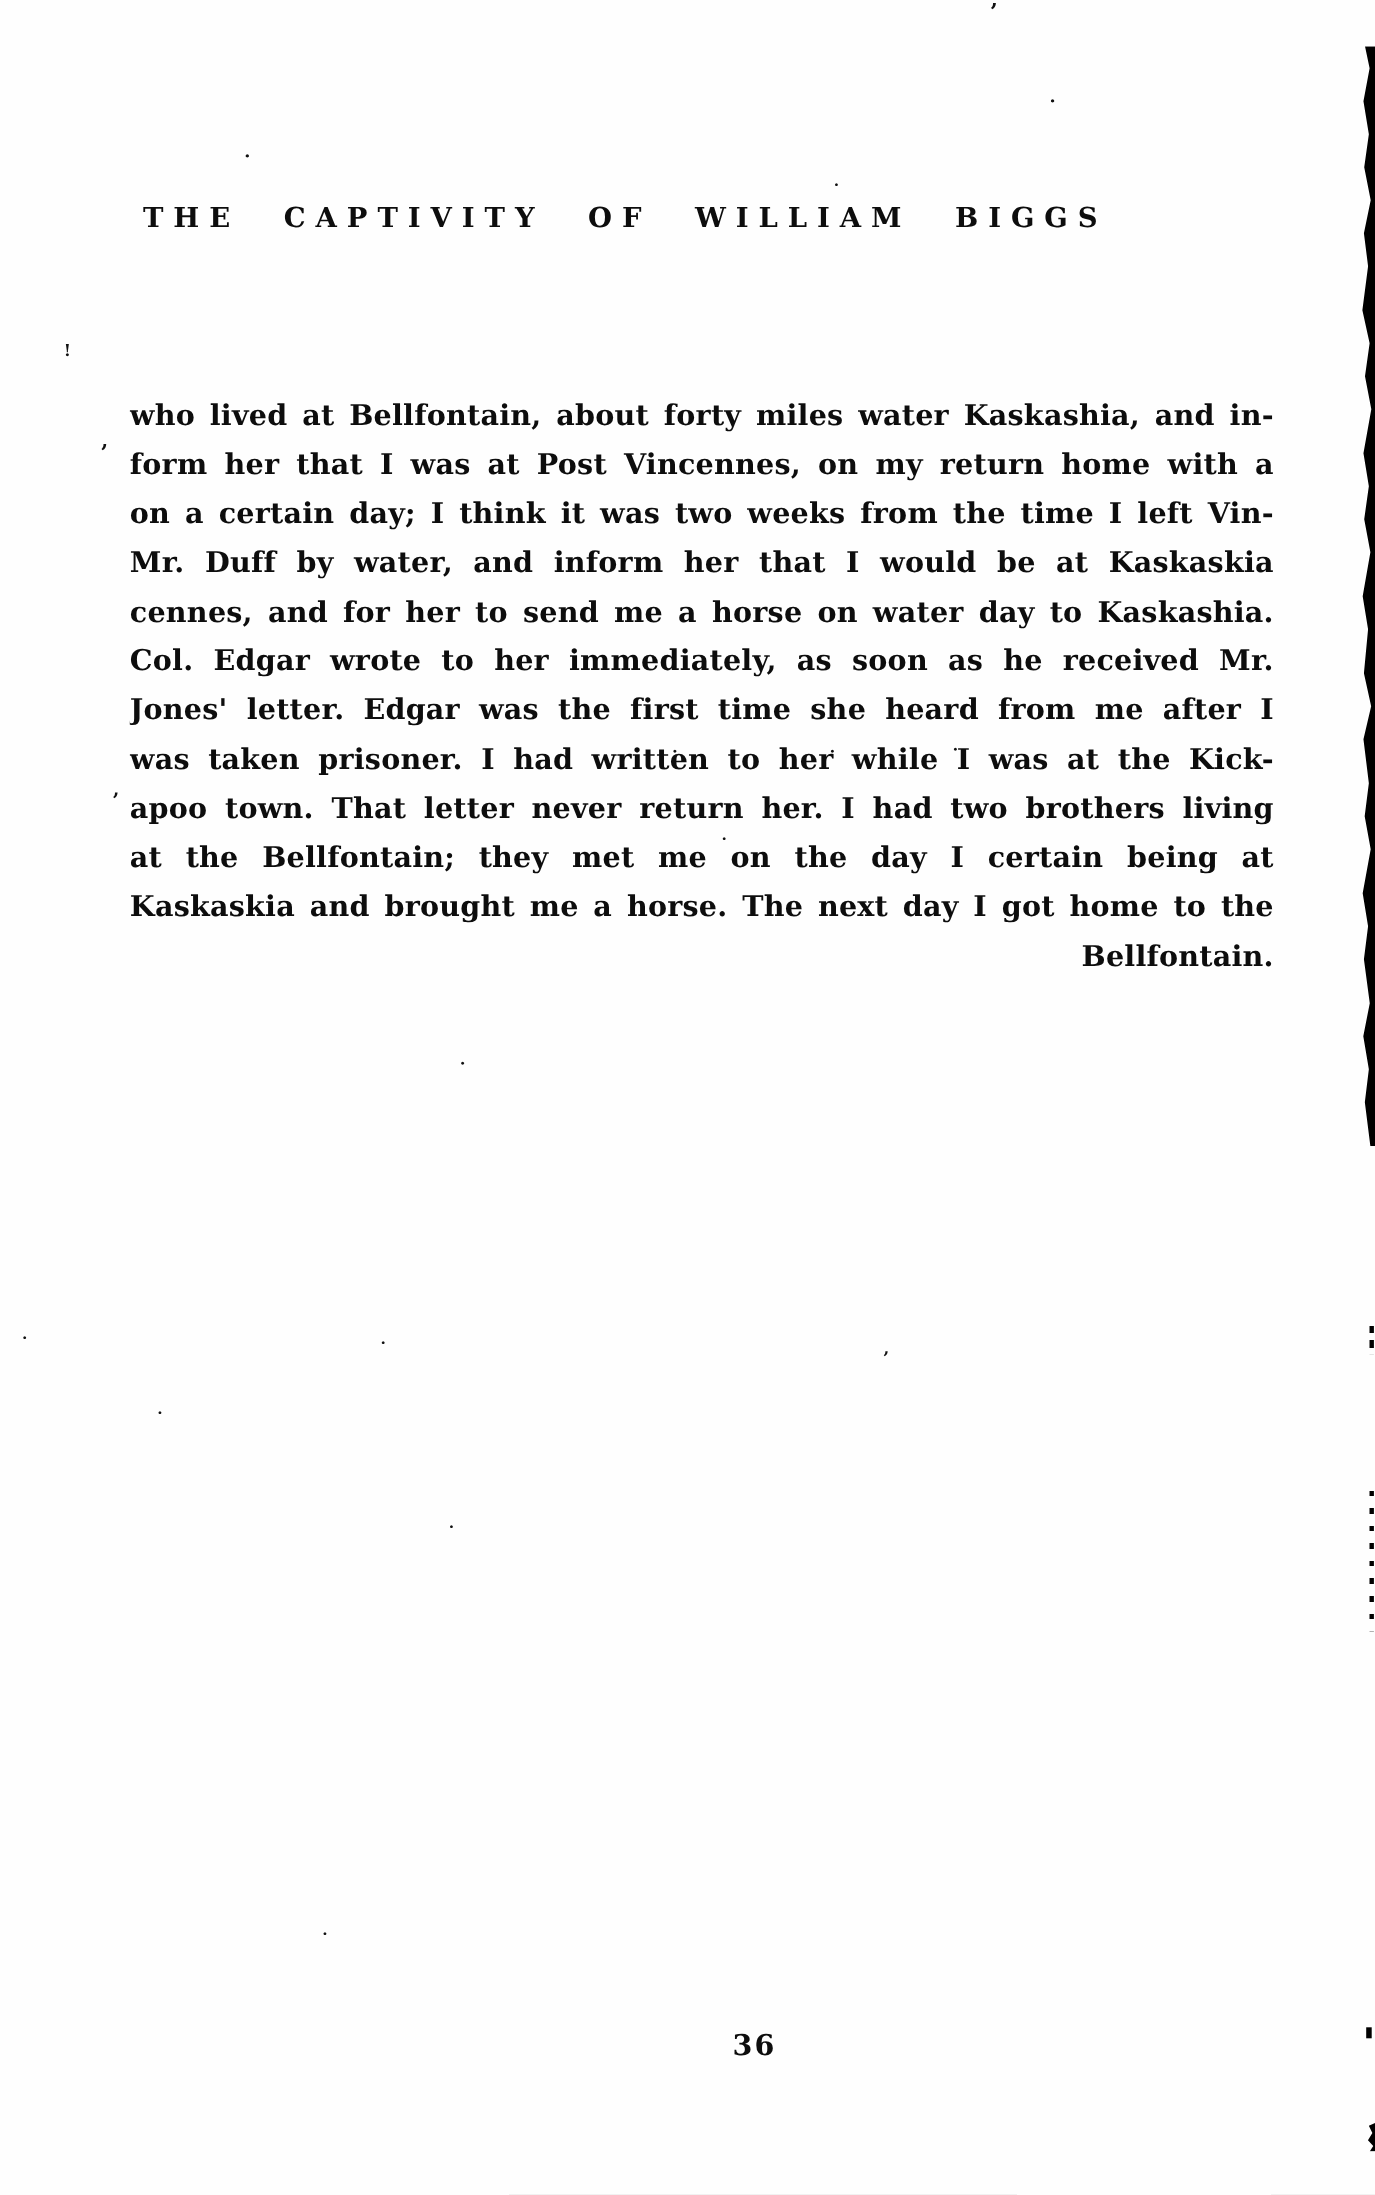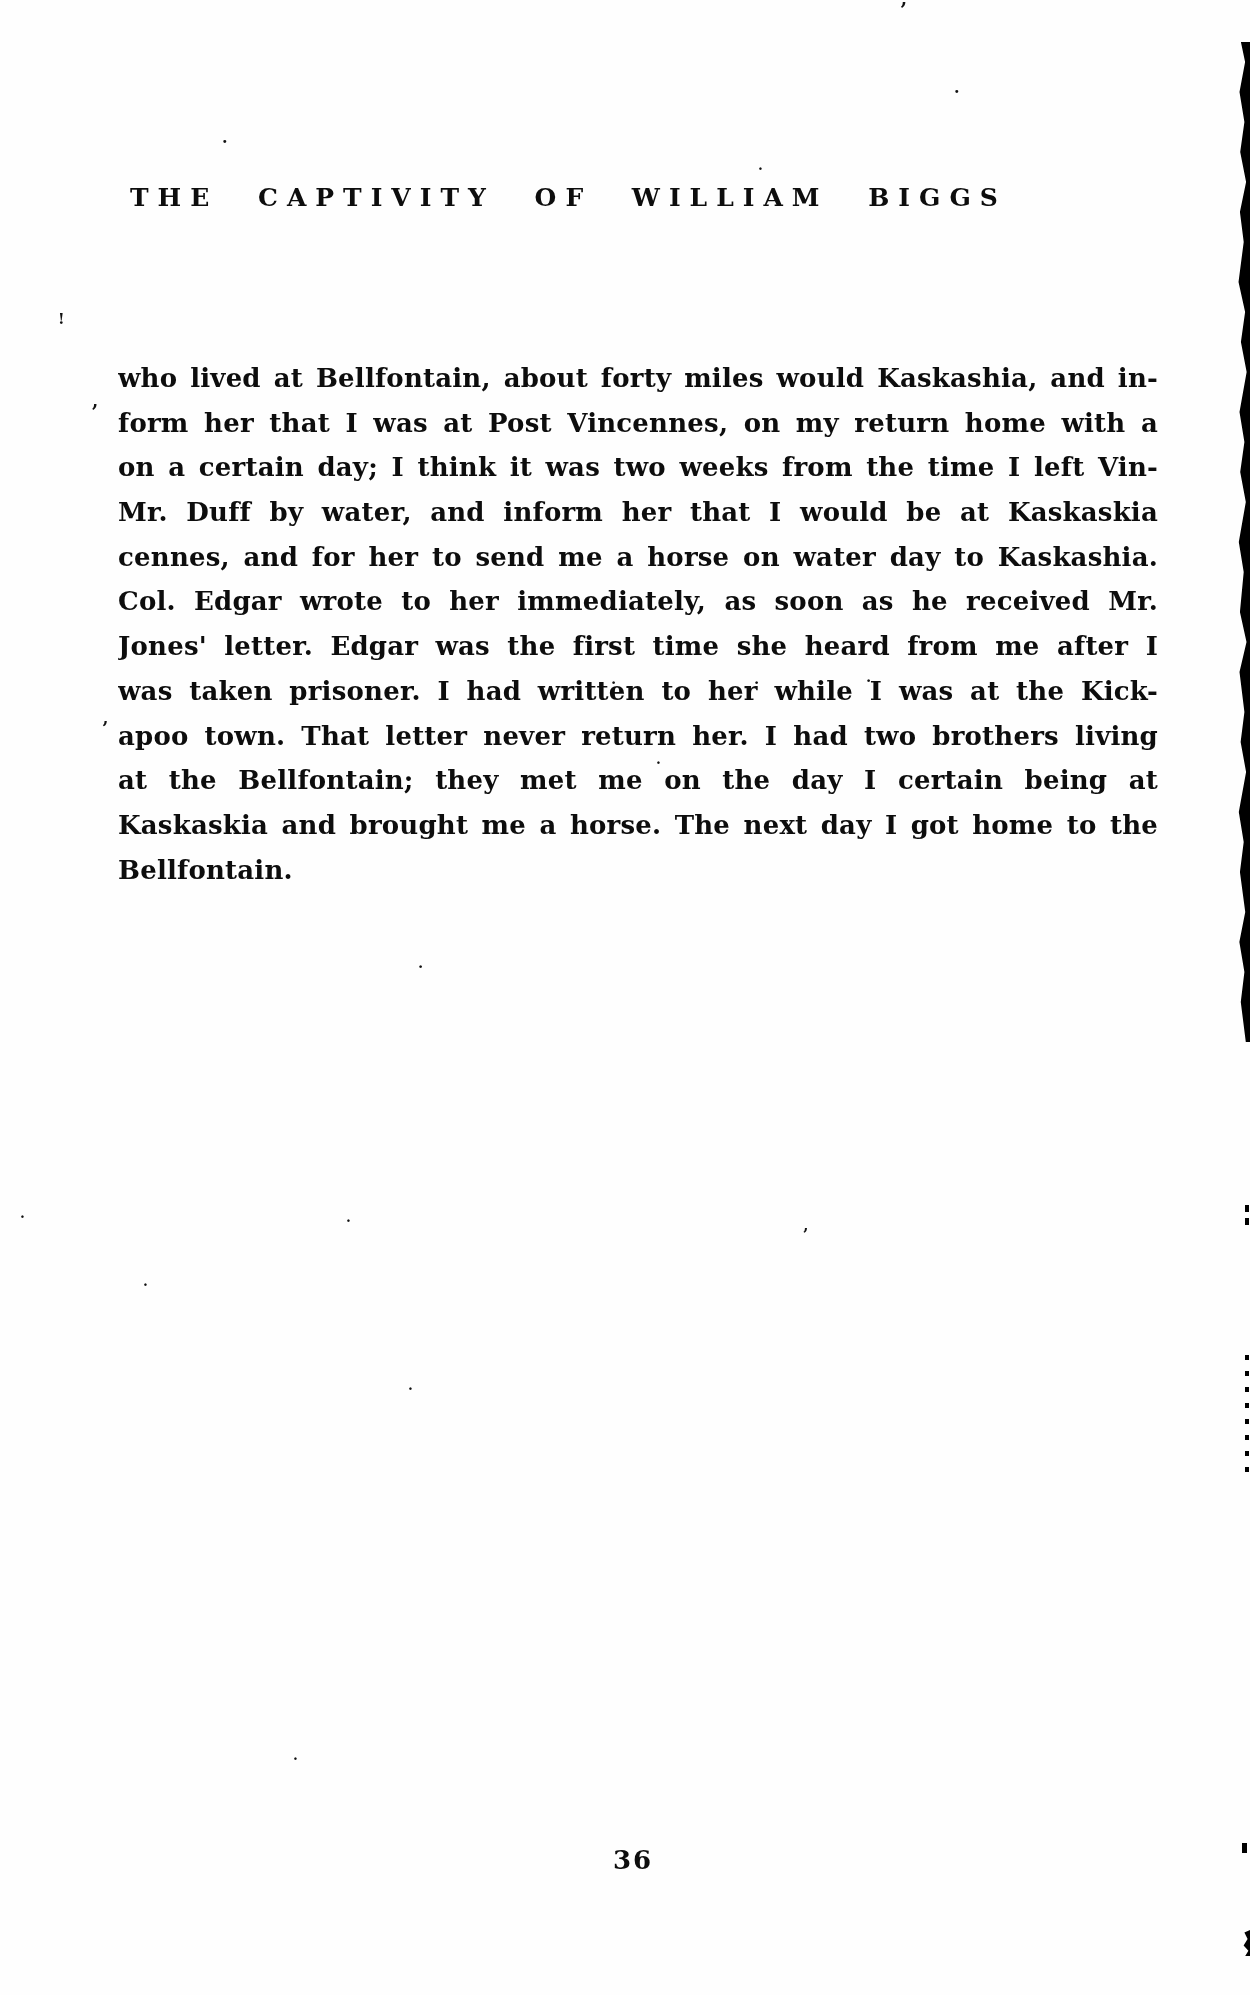--- a/index.html
+++ b/index.html
@@ -13,24 +13,24 @@
     position:absolute; top:183px; left:130px; width:1040px;
     font-size:25px; font-weight:700;
     letter-spacing:9px; word-spacing:22px; white-space:nowrap;
   }
   .body-text {
     position:absolute; top:356px; left:118px; width:1040px;
     font-size:26px; font-weight:700; letter-spacing:0.2px;
   }
   .line { height:44.7px; line-height:44.7px; overflow:hidden; text-align:justify; }
   .line::after { content:""; display:inline-block; width:100%; height:0; }
-  .line.last { text-align:left; }
+  .line.last { text-align:right; }
   .line.last::after { content:none; }
   .page-number {
-    position:absolute; top:1845px; left:583px; width:100px;
+    position:absolute; top:1845px; left:636px; width:100px;
     text-align:center; font-size:26px; font-weight:700; letter-spacing:2px;
   }
   
   .scan-band-main {
     position:absolute; right:0; top:42px; width:14px; height:1000px; background:#000;
     clip-path: polygon(100% 0%, 35% 0%, 65% 2%, 25% 5%, 60% 8%, 30% 11%, 72% 14%,
       28% 17%, 55% 20%, 18% 24%, 65% 27%, 35% 30%, 76% 33%, 25% 37%, 60% 40%,
       30% 43%, 70% 46%, 20% 50%, 55% 53%, 28% 57%, 75% 60%, 25% 63%, 60% 67%,
       33% 70%, 72% 73%, 20% 77%, 55% 80%, 28% 83%, 66% 87%, 24% 90%, 60% 93%,
       34% 96%, 70% 100%, 100% 100%);
@@ -45,21 +45,21 @@
   .speck { position:absolute; color:#111; font-weight:700; line-height:1; user-select:none; }
 </style>
 </head>
 <body>
 
 <div class="page">
 
   <div class="running-title">THE CAPTIVITY OF WILLIAM BIGGS</div>
 
   <div class="body-text">
-      <div class="line">who lived at Bellfontain, about forty miles would Kaskashia, and in-</div>
+      <div class="line">who lived at Bellfontain, about forty miles water Kaskashia, and in-</div>
       <div class="line">form her that I was at Post Vincennes, on my return home with a</div>
       <div class="line">on a certain day; I think it was two weeks from the time I left Vin-</div>
       <div class="line">Mr. Duff by water, and inform her that I would be at Kaskaskia</div>
       <div class="line">cennes, and for her to send me a horse on water day to Kaskashia.</div>
       <div class="line">Col. Edgar wrote to her immediately, as soon as he received Mr.</div>
       <div class="line">Jones' letter. Edgar was the first time she heard from me after I</div>
       <div class="line">was taken prisoner. I had written to her while I was at the Kick-</div>
       <div class="line">apoo town. That letter never return her. I had two brothers living</div>
       <div class="line">at the Bellfontain; they met me on the day I certain being at</div>
       <div class="line">Kaskaskia and brought me a horse. The next day I got home to the</div>

